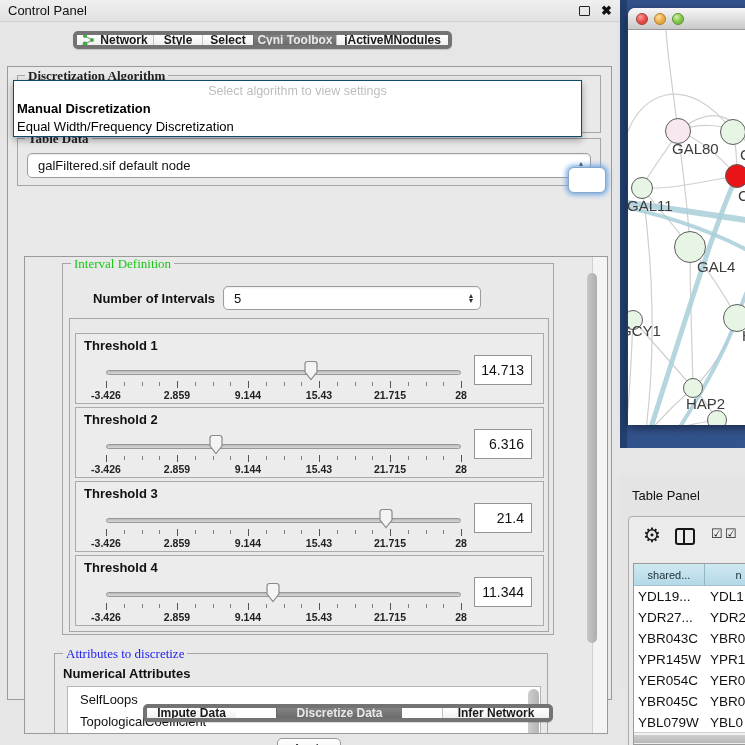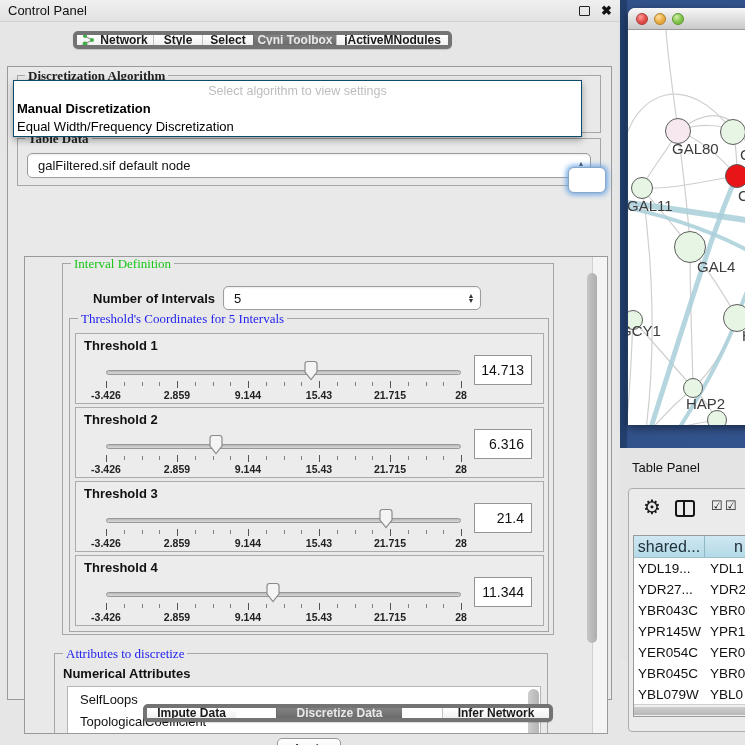--- a/index.html
+++ b/index.html
@@ -107,34 +107,34 @@
   #net-titlebar { position:absolute; left:0; top:0; width:100%; height:22px;
     background:linear-gradient(#f7f7f7,#c9c9c9); border-bottom:1px solid #9a9a9a; border-radius:7px 0 0 0; }
   .light { position:absolute; top:5px; width:12px; height:12px; border-radius:50%; }
   .light.red    { left:8px;  background:radial-gradient(circle at 35% 30%,#ff9a95,#df4744 60%); border:1px solid #a83a36; }
   .light.yellow { left:26px; background:radial-gradient(circle at 35% 30%,#ffe0a0,#e6a63a 60%); border:1px solid #b07f2b; }
   .light.green  { left:44px; background:radial-gradient(circle at 35% 30%,#d2f0a8,#79c043 60%); border:1px solid #5a9330; }
   #net-canvas { position:absolute; left:0; top:22px; width:130px; height:395px; background:#fff; overflow:hidden; }
   .net-node { position:absolute; border-radius:50%; border:1.4px solid #5c5c5c; }
   .net-label { position:absolute; font-size:15px; color:#3c3c3c; white-space:nowrap; }
 
-  #table-panel-area { position:absolute; left:620px; top:448px; width:125px; height:211px; background:#e4e4e4; }
+  #table-panel-area { position:absolute; left:620px; top:476px; width:125px; height:211px; background:#e4e4e4; }
   #table-panel-title { position:absolute; left:12px; top:12px; font-size:13px; color:#111; }
   #table-panel-box { position:absolute; left:8px; top:40px; width:130px; height:244px;
     background:#ebebeb; border:1px solid #adadad; border-radius:4px; }
   #tp-gear { position:absolute; left:14px; top:6px; font-size:20px; color:#1a1a1a; }
   #tp-columns-icon { position:absolute; left:46px; top:11px; width:20px; height:17px;
     border:2px solid #161616; border-radius:3px; }
   #tp-columns-icon::after { content:""; position:absolute; left:6px; top:0; width:2px; height:13px; background:#161616; }
   .tp-check { position:absolute; top:9px; font-size:13px; color:#1a1a1a; }
 
   #tp-table { position:absolute; left:4px; top:46px; width:140px; height:182px;
     background:#fff; border:1px solid #9a9a9a; overflow:hidden; }
   #tp-header { display:flex; height:22px; border-bottom:1px solid #9ebecb; }
-  .th-cell { font-size:16px; color:#20323a; display:flex; align-items:center; justify-content:center;
+  .th-cell { font-size:11px; color:#20323a; display:flex; align-items:center; justify-content:center;
     background:linear-gradient(#cfe8f2,#b4d9e7); }
   .th-cell.c1 { width:71px; border-right:1px solid #8fb7c6; }
   .th-cell.c2 { flex:1; }
   .tp-row { display:flex; height:21px; align-items:center; }
   .tp-row .c1 { width:71px; padding-left:4px; font-size:13.5px; color:#111; }
   .tp-row .c2 { flex:1; padding-left:5px; font-size:13.5px; color:#111; }
   #tp-hscroll { position:absolute; left:0; bottom:0; width:100%; height:12px;
     background:#efefef; border-top:1px solid #cfcfcf; }
   #tp-hscroll .thumb { position:absolute; left:2px; top:2px; width:95%; height:8px;
     background:linear-gradient(#cdcdcd,#b8b8b8); border-radius:5px; }
@@ -195,21 +195,20 @@
       <div class="groupbox" id="interval-group">
         <span class="group-title gt-green" style="left:8px; top:-8px;">Interval Definition</span>
 
         <span id="noi-label">Number of Intervals</span>
         <div class="combo" id="noi-spinner">
           <span class="val">5</span>
           <span class="arrows">▲<br>▼</span>
         </div>
 
         <div class="groupbox" id="thresholds-group">
-          <span class="group-title gt-blue" style="left:8px; top:-8px;">Threshold's Coordinates for 5 Intervals</span>
 
           <div class="threshold-block" style="top:14px;padding-left:12px;">
             <span class="threshold-label">Threshold 1</span>
             <div class="slider">
               <div class="track"></div>
               <div class="thumb" style="left: 57.7197%;"><svg width="16" height="22" viewBox="0 0 16 22">
                     <path d="M2,4 Q2,1.5 4.5,1.5 L11.5,1.5 Q14,1.5 14,4 L14,12 L8,19.5 L2,12 Z" fill="#f4f4f4" stroke="#8a8a8a" stroke-width="1.2"></path>
                   </svg></div>
               <div class="ticks">
                   <span class="tick major" style="left: 0%;"></span>

